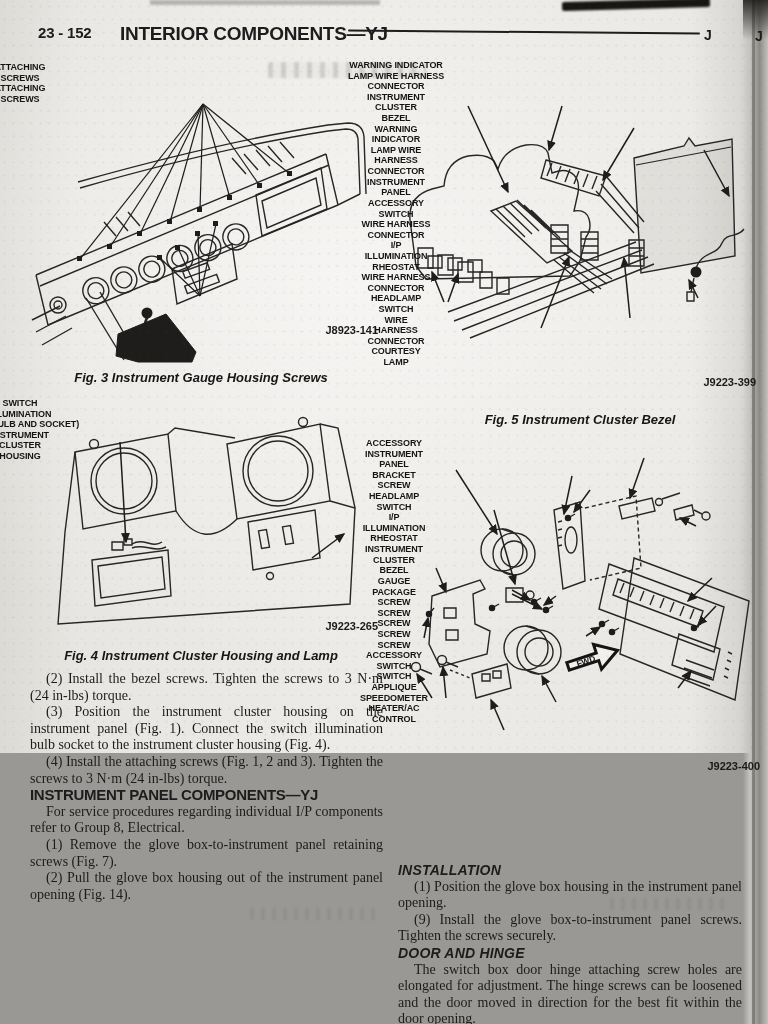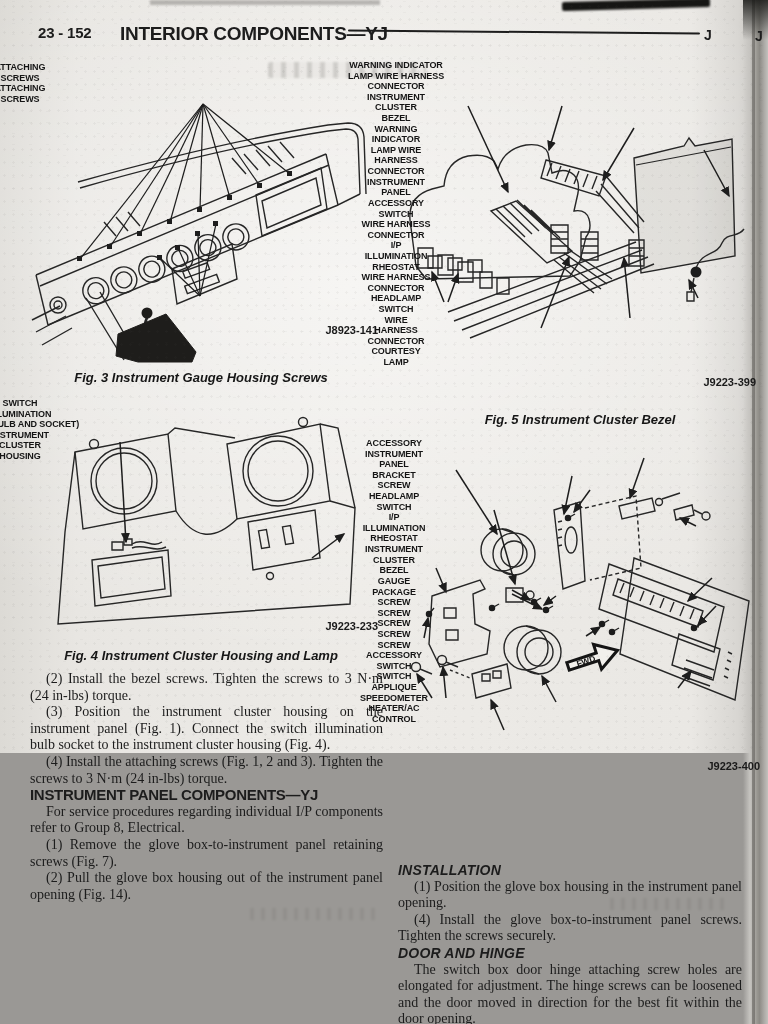--- a/index.html
+++ b/index.html
@@ -208,21 +208,21 @@
         <path d="M100,44 L106,144" marker-end="url(#ah4)"></path>
         <path d="M292,160 L324,136" marker-end="url(#ah4)"></path>
       </g>
     </svg>
     <div class="fl" style="left:96px;top:2px;">SWITCH
 ILLUMINATION
 LAMP (BULB AND SOCKET)</div>
     <div class="fl" style="left:288px;top:162px;">INSTRUMENT
 CLUSTER
 HOUSING</div>
-    <div class="abs code" style="left:262px;top:222px;width:96px;">J9223-233</div>
+    <div class="abs code" style="left:262px;top:222px;width:96px;">J9223-265</div>
     <div class="abs caption" style="top:250px;">Fig. 4 Instrument Cluster Housing and Lamp</div>
   </div>
 
   <div class="abs" style="left:396px;top:60px;width:368px;height:372px;">
     <svg width="368" height="340" viewBox="0 0 368 340">
       <defs>
           <marker id="ah5" markerWidth="8" markerHeight="8" refX="6" refY="3" orient="auto">
             <path d="M0,0 L7,3 L0,6 Z" fill="#1d1d1d"></path>
           </marker>
         </defs>
@@ -455,18 +455,18 @@
     <p>(4) Install the attaching screws (Fig. 1, 2 and 3). Tighten the screws to 3 N·m (24 in-lbs) torque.</p>
     <p class="h-main">INSTRUMENT PANEL COMPONENTS—YJ</p>
     <p>For service procedures regarding individual I/P components refer to Group 8, Electrical.</p>
     <p>(1) Remove the glove box-to-instrument panel retaining screws (Fig. 7).</p>
     <p>(2) Pull the glove box housing out of the instrument panel opening (Fig. 14).</p>
   </div>
 
   <div class="abs col" style="left:398px;top:830px;width:344px;margin-top:32px;">
     <p class="h-sub" style="margin-top:0;">INSTALLATION</p>
     <p>(1) Position the glove box housing in the instrument panel opening.</p>
-    <p>(4) Install the glove box-to-instrument panel screws. Tighten the screws securely.</p>
+    <p>(9) Install the glove box-to-instrument panel screws. Tighten the screws securely.</p>
     <p class="h-sub">DOOR AND HINGE</p>
     <p>The switch box door hinge attaching screw holes are elongated for adjustment. The hinge screws can be loosened and the door moved in direction for the best fit within the door opening.</p>
   </div>
 
 </div>
 
 </body></html>

